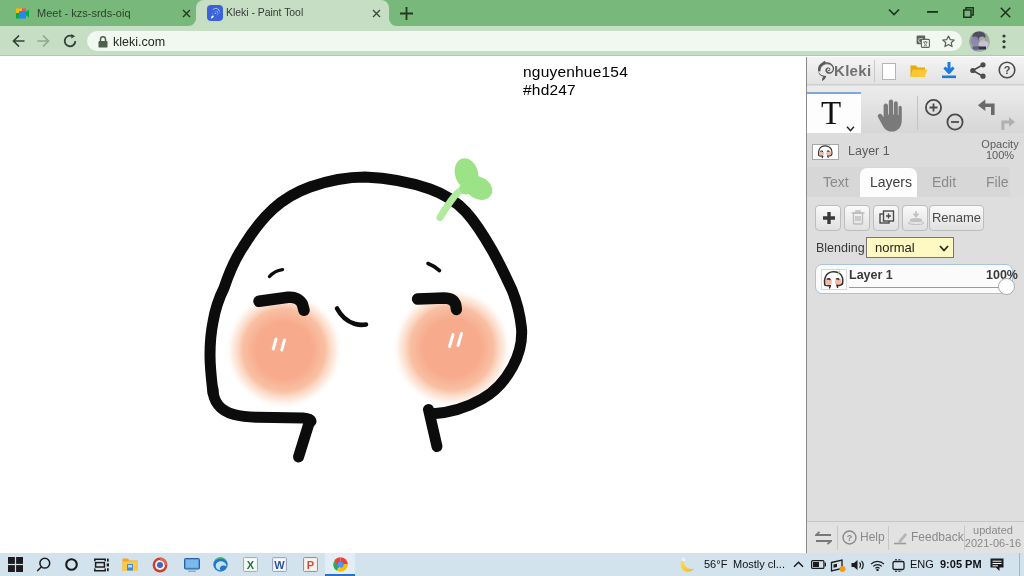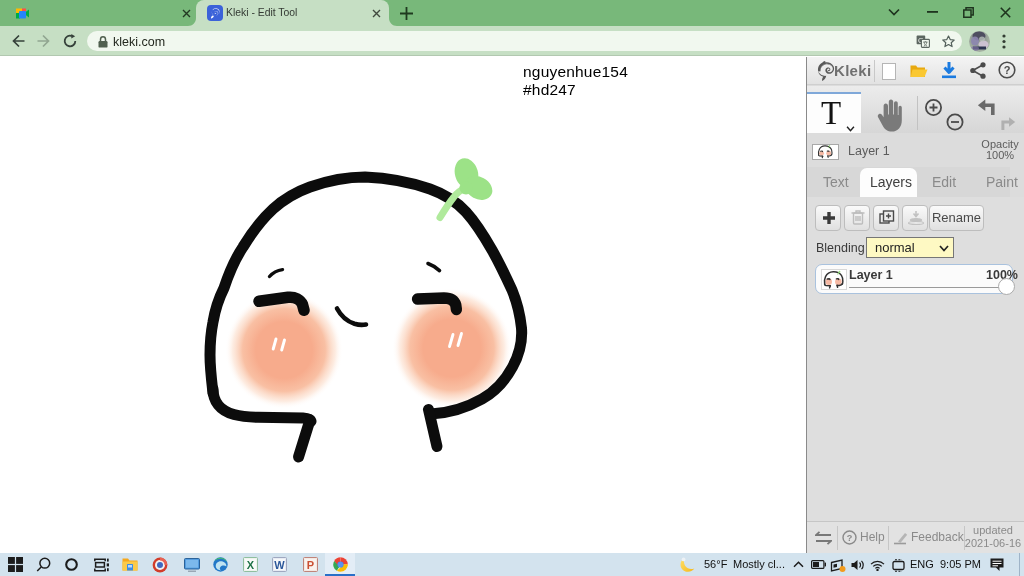--- a/index.html
+++ b/index.html
@@ -43,38 +43,39 @@
 
   <div id="tabbar">
 
     <svg class="abs" style="left:16px; top:7px;" width="13" height="13" viewBox="0 0 13 13">
       <rect x="0" y="1.5" width="6" height="5.5" fill="#ffba00"></rect>
       <rect x="6" y="1.5" width="4" height="5" fill="#ff4e45"></rect>
       <rect x="0" y="6" width="4" height="5.5" fill="#00ac47"></rect>
       <rect x="3" y="4" width="7" height="7.5" rx="1" fill="#2684fc"></rect>
       <path d="M10,4.8 L13,2.6 L13,10.4 L10,8.2 Z" fill="#00ac47"></path>
     </svg>
+    <div class="tabtitle" style="left:37px; top:0; color:#2c432c;">Meet - kzs-srds-oiq</div>
     <svg class="abs" style="left:182px; top:9px;" width="9" height="9" viewBox="0 0 9 9">
         <path d="M1,1 L8,8 M8,1 L1,8" stroke="#233823" stroke-width="1.4"></path>
       </svg>
 
     <div id="tab-active">
       <svg class="abs" style="left:-8px; top:18px;" width="8" height="8" viewBox="0 0 8 8">
           <path d="M8,0 L8,8 L0,8 C4.5,8 8,4.5 8,0 Z" fill="#c6dfc4"></path>
         </svg>
       <svg class="abs" style="left:193px; top:18px;" width="8" height="8" viewBox="0 0 8 8">
           <path d="M0,0 L0,8 L8,8 C3.5,8 0,4.5 0,0 Z" fill="#c6dfc4"></path>
         </svg>
       <svg class="abs" style="left:11px; top:5px;" width="16" height="16" viewBox="0 0 16 16">
         <rect x="0" y="0" width="16" height="16" rx="4" fill="#3b62d9"></rect>
         <path d="M 11.2,4.1 C 9.4,2.9 6.8,3.2 5.6,4.9 C 4.4,6.6 4.8,9 6.5,10.2 C 7.9,11.2 9.8,10.9 10.8,9.6 C 11.6,8.5 11.3,7 10.2,6.3 C 9.3,5.7 8.1,5.9 7.5,6.8 C 7,7.5 7.2,8.5 7.9,9 L 8.9,7.8 C 9.2,8 9.2,8.4 9,8.7 C 8.7,9.1 8.1,9.2 7.7,8.9 C 7.1,8.5 7,7.6 7.4,7 C 8,6.2 9.2,6 10,6.6 C 11,7.3 11.2,8.7 10.4,9.7 C 9.4,11 7.5,11.2 6.2,10.2 C 4.7,9.1 4.4,6.9 5.5,5.3 C 6.7,3.6 9.2,3.2 10.9,4.4 Z" fill="#fff"></path>
         <path d="M 10.9,4.4 C 12.3,5.5 12.7,7.4 12,9 C 12.9,7.6 12.8,5.2 11.2,4.1 Z" fill="#fff"></path>
         <path d="M 5.3,10.5 C 4.4,11.4 3.9,12.5 4,13.5 C 5.3,13.2 6.4,12.3 6.9,11.2 Z" fill="#fff"></path>
       </svg>
-      <div class="tabtitle" style="left:30px; top:0; color:#343a34; font-size:10.4px;">Kleki - Edit Tool</div>
+      <div class="tabtitle" style="left:30px; top:0; color:#343a34; font-size:10.4px;">Kleki - Paint Tool</div>
       <svg class="abs" style="left:176px; top:9px;" width="9" height="9" viewBox="0 0 9 9">
           <path d="M1,1 L8,8 M8,1 L1,8" stroke="#41493f" stroke-width="1.4"></path>
         </svg>
     </div>
 
     <svg class="abs" style="left:399px; top:6px;" width="15" height="15" viewBox="0 0 15 15">
         <path d="M7.5,1 L7.5,14 M1,7.5 L14,7.5" stroke="#1f3a1f" stroke-width="1.8"></path>
       </svg>
 
     <svg class="abs" style="left:888px; top:8px;" width="12" height="8" viewBox="0 0 12 8">
@@ -282,21 +283,21 @@
           </svg>
       </div>
       <div class="abs" style="left:41px; top:11px; font-size:12.5px; color:#5c5c5c;">Layer 1</div>
       <div class="abs" style="left:167px; top:6px; width:52px; font-size:11px; color:#5c5c5c; text-align:center; line-height:11px;">Opacity<br>100%</div>
     </div>
     <div id="sb-tabs">
       <div class="abs" style="left:16px; top:7px;">Text</div>
       <div class="abs" style="left:53px; top:1px; width:57px; height:29px; background:#fdfdfd; border-radius:7px 7px 0 0;"></div>
       <div class="abs" style="left:63px; top:7px; color:#404040;">Layers</div>
       <div class="abs" style="left:125px; top:7px;">Edit</div>
-      <div class="abs" style="left:179px; top:7px;">Paint</div>
+      <div class="abs" style="left:179px; top:7px;">File</div>
     </div>
     <div id="sb-panel">
 
       <div class="pbtn" style="left:8px; top:8px; width:26px;"><svg width="26" height="24" viewBox="0 0 26 24">
             <path d="M13,6 L13,18 M7,12 L19,12" stroke="#3a3a3a" stroke-width="3.4"></path>
           </svg></div>
       <div class="pbtn" style="left:37px; top:8px; width:26px;"><svg width="26" height="24" viewBox="0 0 26 24">
             <g stroke="#bdbdbd" fill="none" stroke-width="1.4">
               <rect x="8.5" y="7" width="9" height="11" rx="1"></rect>
               <path d="M6.5,7 L19.5,7 M11,7 L11,5 L15,5 L15,7 M11,10 L11,15 M13,10 L13,15 M15,10 L15,15"></path>
@@ -489,21 +490,21 @@
         <path d="M5.4,8.4 A 3,3 0 0 1 9.6,8.4"></path>
       </g>
       <circle cx="7.5" cy="10" r="1.2" fill="#1c1c1c"></circle>
     </svg>
 
     <svg class="abs" style="left:892px; top:6px;" width="13" height="13" viewBox="0 0 13 13">
       <rect x="1" y="2.5" width="11" height="8" rx="1.5" fill="none" stroke="#1c1c1c" stroke-width="1.3"></rect>
       <path d="M3,0.8 L10,0.8 M3,12.2 L10,12.2" stroke="#1c1c1c" stroke-width="1.1" stroke-dasharray="2 1.4"></path>
     </svg>
     <div class="tbtext" style="left:910px; top:0;">ENG</div>
-    <div class="tbtext" style="left:940px; top:0;">9:05 PM</div>
+    <div class="tbtext" style="left:940px; top:0;font-weight:bold;">9:05 PM</div>
 
     <svg class="abs" style="left:990px; top:5px;" width="14" height="14" viewBox="0 0 14 14">
       <path d="M0.5,0.5 L13.5,0.5 L13.5,9.5 L9.5,9.5 L9.5,13 L6,9.5 L0.5,9.5 Z" fill="#1c1c1c"></path>
       <path d="M2.5,3.2 L11.5,3.2 M2.5,5.5 L11.5,5.5 M2.5,7.8 L8,7.8" stroke="#fff" stroke-width="1"></path>
     </svg>
     <div class="abs" style="left:1019px; top:0; width:1px; height:23px; background:#9fb4c8;"></div>
   </div>
 
   <svg width="0" height="0" style="position:absolute;">
     <defs>

